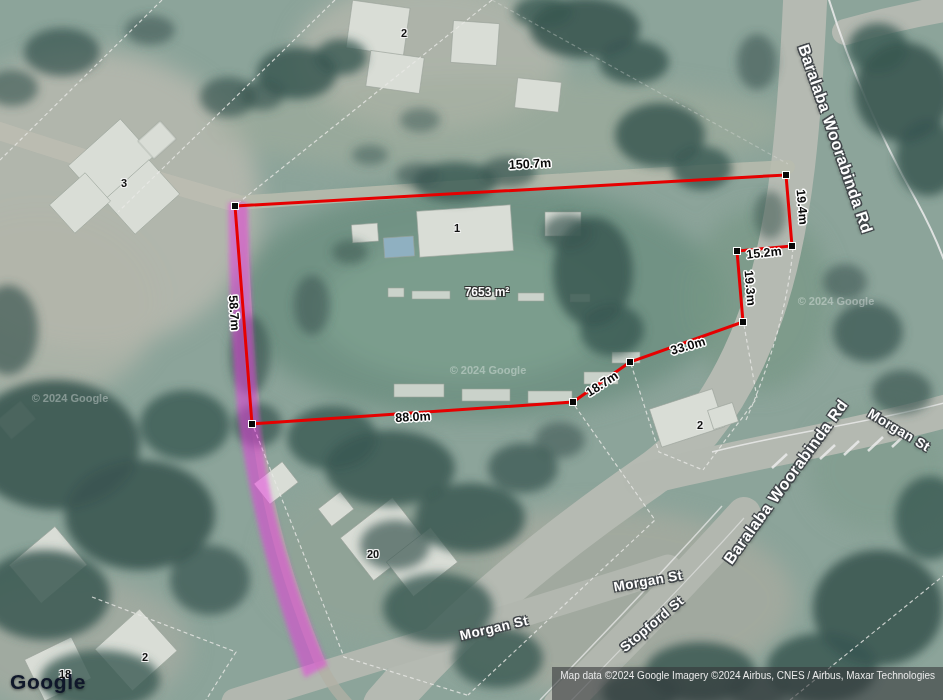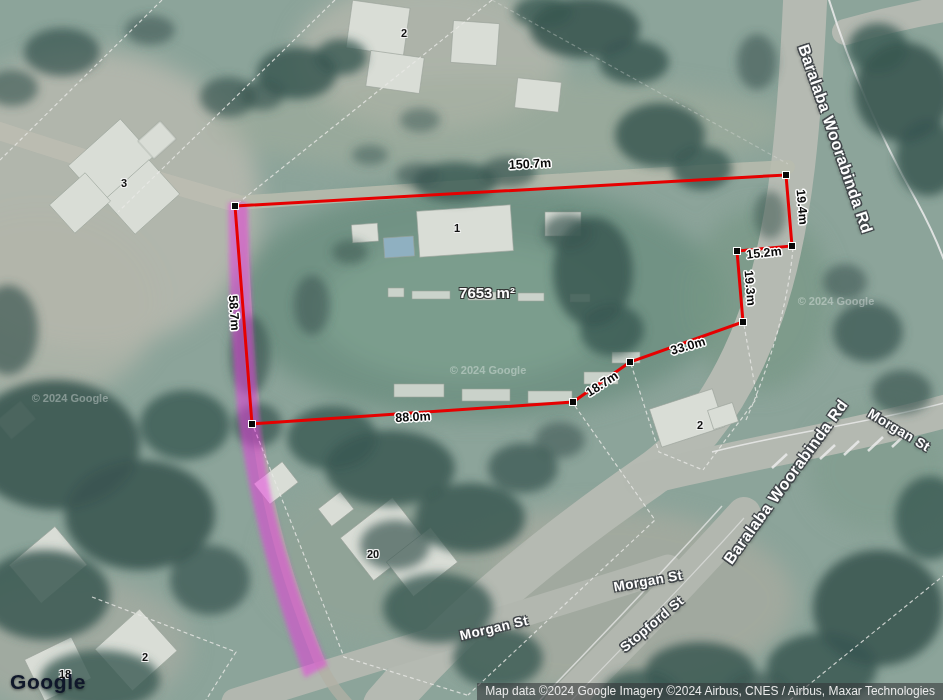--- a/index.html
+++ b/index.html
@@ -13,43 +13,43 @@
     position:absolute;white-space:nowrap;pointer-events:none;
     transform:translate(-50%,-50%) rotate(var(--r,0deg));
     font-weight:bold;
   }
   .meas{
     font-weight:700;font-size:12.5px;color:#0a0a0a;
     text-shadow:-1px -1px 0 #fff,1px -1px 0 #fff,-1px 1px 0 #fff,1px 1px 0 #fff,
                  0 -1.5px 0 #fff,0 1.5px 0 #fff,-1.5px 0 0 #fff,1.5px 0 0 #fff;
   }
   .area{
-    font-weight:700;font-size:15px;color:#fdfdfd;
+    font-weight:700;font-size:12px;color:#fdfdfd;
     text-shadow:-1px -1px 0 rgba(45,45,45,.95),1px -1px 0 rgba(45,45,45,.95),
                 -1px 1px 0 rgba(45,45,45,.95),1px 1px 0 rgba(45,45,45,.95);
   }
   .road{
     font-weight:700;color:#fff;letter-spacing:.4px;
     text-shadow:-1.3px -1.3px 0 #41464a,1.3px -1.3px 0 #41464a,
                 -1.3px 1.3px 0 #41464a,1.3px 1.3px 0 #41464a,0 2px 3px rgba(0,0,0,.35);
   }
   .road.big{font-size:16px}
   .road.small{font-size:13.5px}
   .lot{
     font-weight:700;font-size:11px;color:#101010;
     text-shadow:-1px -1px 0 #f2f2f2,1px -1px 0 #f2f2f2,-1px 1px 0 #f2f2f2,1px 1px 0 #f2f2f2;
   }
   .wm{font-size:11px;color:rgba(255,255,255,.35)}
   #google-logo{
     position:absolute;left:10px;bottom:6px;font-size:21px;font-weight:700;color:#0f172a;
     letter-spacing:.6px;text-shadow:0 1px 3px rgba(0,0,0,.5);
   }
   #attribution-bar{
-    position:absolute;right:0;bottom:0;height:17px;line-height:17px;
-    background:rgba(52,54,56,.58);color:#e9e9e9;font-size:12px;padding:0 8px;
+    position:absolute;right:0;bottom:0;height:33px;line-height:17px;
+    background:rgba(52,54,56,.58);color:#e9e9e9;font-size:10px;padding:0 8px;
   }
 </style>
 </head>
 <body>
 
 <svg id="map-canvas" viewBox="0 0 943 700" xmlns="http://www.w3.org/2000/svg">
   <defs>
     <filter id="b5" x="-60%" y="-60%" width="220%" height="220%">
         <feGaussianBlur stdDeviation="5"></feGaussianBlur>
       </filter>

